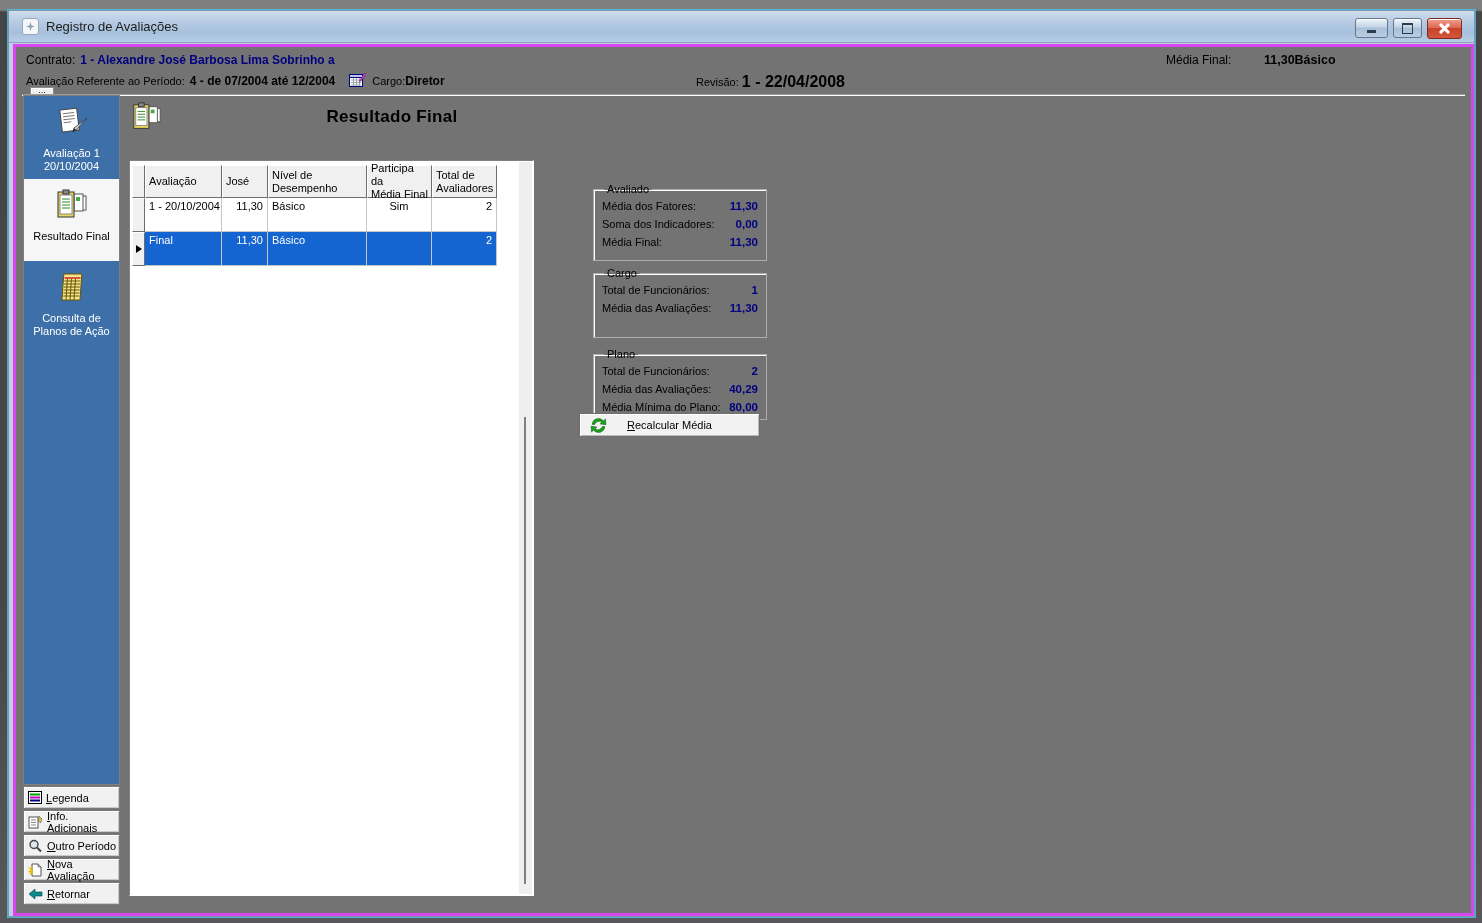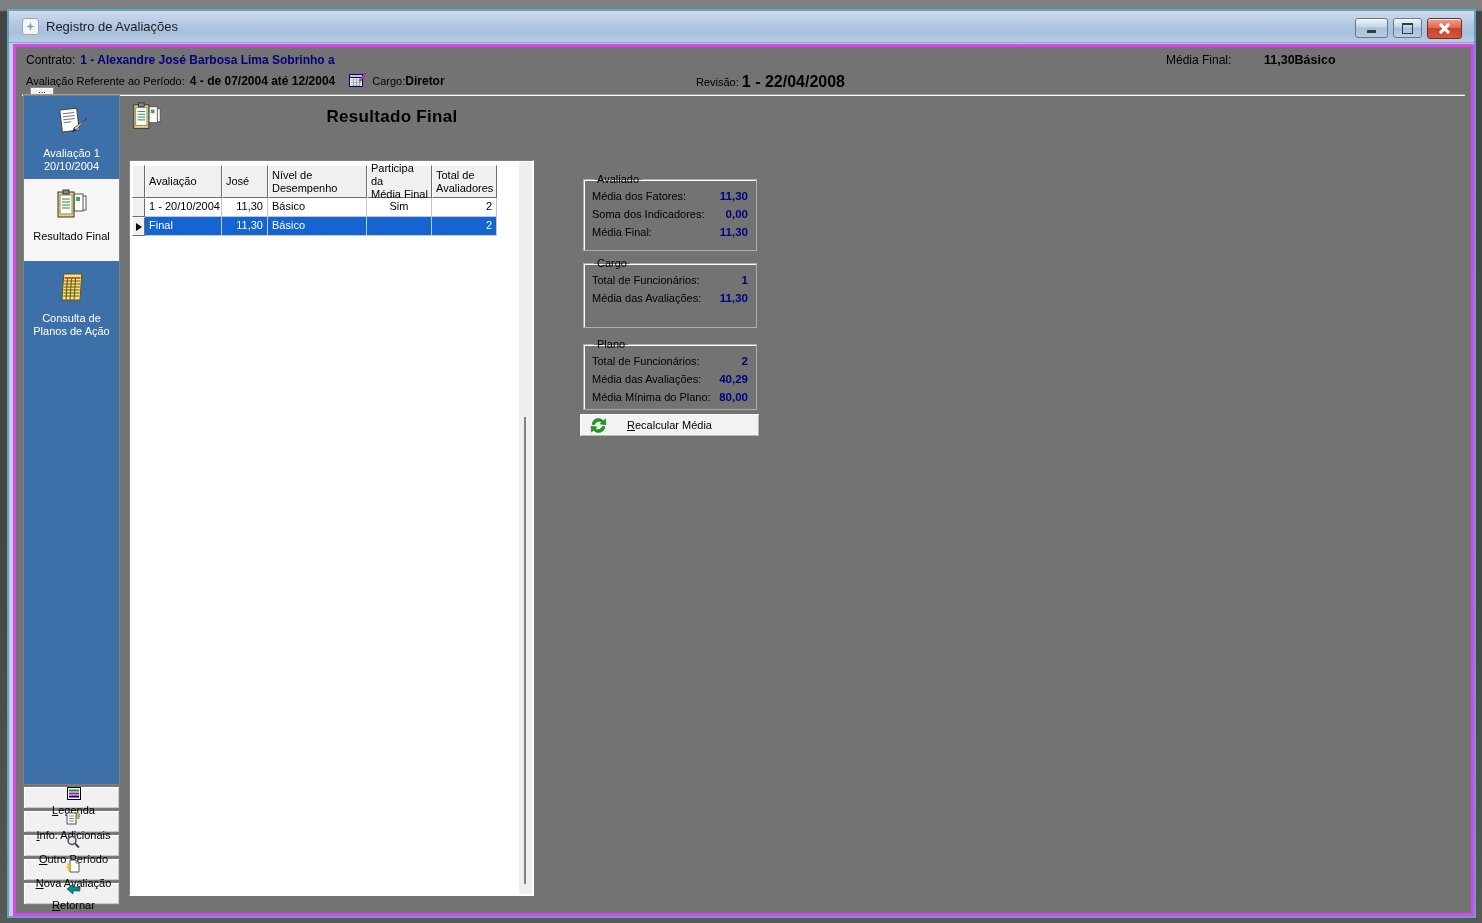--- a/index.html
+++ b/index.html
@@ -42,47 +42,47 @@
   .hsep{position:absolute;left:6px;right:6px;top:47px;border-top:1px solid #9b9b9b;border-bottom:1px solid #fdfdfd;}
   
   .sidebar{position:absolute;left:7px;top:48px;width:97px;height:690px;background:#3d70a8;border:1px solid #7f7f7f;box-sizing:border-box;}
   .side-item{width:100%;display:flex;flex-direction:column;align-items:center;padding-top:10px;box-sizing:border-box;cursor:default;}
   .side-item .txt{color:#fff;font-size:11px;line-height:13px;text-align:center;margin-top:7px;}
   .side-item.selected{background:#f6f6f6;}
   .side-item.selected .txt{color:#000;}
   .it1{height:83px}.it2{height:82px}.it3{height:83px}
   .side-buttons{position:absolute;left:7px;top:739px;width:97px;}
   .sbtn{width:97px;height:23px;margin-bottom:1px;background:#f1f1f1;border:1px solid #7b7b7b;box-sizing:border-box;
-    box-shadow:inset 1px 1px 0 #fff,inset -1px -1px 0 #c9c9c9;display:flex;align-items:center;gap:4px;padding-left:4px;font-size:11px;cursor:default;flex-direction:column;}
+    box-shadow:inset 1px 1px 0 #fff,inset -1px -1px 0 #c9c9c9;display:flex;align-items:center;gap:4px;padding-left:4px;font-size:11px;cursor:default;}
   .u{text-decoration:underline;}
   
   .main-icon{position:absolute;left:114px;top:55px;}
   .main-title{position:absolute;left:170px;top:60px;width:412px;text-align:center;font-size:17px;font-weight:bold;letter-spacing:.3px;}
   .tabs{position:absolute;left:118px;top:91px;height:22px;display:flex;align-items:center;}
   .tab{padding:2px 10px;font-size:11px;white-space:nowrap;cursor:default;}
   .tab.active{border:1px solid #5d5d5d;background:#f2f2f2;box-shadow:inset 1px 1px 0 #fff,inset -1px -1px 0 #cfcfcf;padding:2px 9px;margin:0 3px;}
   .tabsep{width:1px;height:19px;background:#8c8c8c;box-shadow:1px 0 0 #fff;}
   .panel{position:absolute;left:113px;top:113px;width:405px;height:736px;background:#fff;
     border:1px solid;border-color:#808080 #ffffff #ffffff #808080;box-sizing:border-box;}
   .scrolltrack{position:absolute;right:1px;top:1px;bottom:1px;width:13px;background:#efefef;}
   .scrollthumb{position:absolute;left:5px;width:2px;top:255px;height:467px;background:#808080;}
   
   .grid{position:absolute;left:2px;top:4px;display:grid;grid-template-columns:13px 77px 46px 99px 65px 65px;}
   .gh{background:#f0f0f0;border:1px solid;border-color:#ffffff #6e6e6e #6e6e6e #ffffff;box-sizing:border-box;
     height:33px;font-size:11px;line-height:13px;padding:2px 3px;display:flex;flex-direction:column;justify-content:center;}
-  .gc{height:19px;box-sizing:border-box;border-right:1px solid #c6c6c6;border-bottom:1px solid #c6c6c6;
+  .gc{height:34px;box-sizing:border-box;border-right:1px solid #c6c6c6;border-bottom:1px solid #c6c6c6;
     font-size:11px;line-height:17px;padding:0 4px;background:#fff;white-space:nowrap;overflow:hidden;cursor:default;}
   .gc.sel-col{background:#f0f0f0;border:1px solid;border-color:#ffffff #6e6e6e #6e6e6e #ffffff;padding:0;
     display:flex;align-items:center;justify-content:center;}
   .gc.r{text-align:right}.gc.c{text-align:center}
   .row-selected .gc{background:#1464d2;color:#fff;}
   .row-selected .gc.sel-col{background:#f0f0f0;color:#000;}
   .cur-arrow{width:0;height:0;border-top:4px solid transparent;border-bottom:4px solid transparent;border-left:6px solid #000;}
   
-  fieldset.gbx{position:absolute;left:565px;width:174px;margin:2px;padding:2px 8px 0 8px;border:1px solid #aeaeae;
+  fieldset.gbx{position:absolute;left:565px;width:174px;margin:12px;padding:2px 8px 0 8px;border:1px solid #aeaeae;
     box-shadow:inset 1px 1px 0 #fff;background:transparent;box-sizing:border-box;}
   fieldset.gbx legend{font-size:11px;padding:0 3px;margin-left:2px;}
   .grow{display:flex;justify-content:space-between;line-height:18px;font-size:11px;}
   .grow .gval{font-weight:bold;color:#000080;font-size:11.5px;}
   .gbx1{top:124px;height:78px}.gbx2{top:208px;height:71px}.gbx3{top:289px;height:72px}
   .recalc{position:absolute;left:563px;top:366px;width:181px;height:24px;background:#f2f2f2;
     border:1px solid #6f6f6f;box-shadow:inset 1px 1px 0 #fff,inset -1px -1px 0 #b9b9b9;box-sizing:border-box;
     display:flex;align-items:center;justify-content:center;font-size:11px;cursor:default;}
   .recalc .ric{position:absolute;left:10px;top:3px;}
   svg{display:block}

